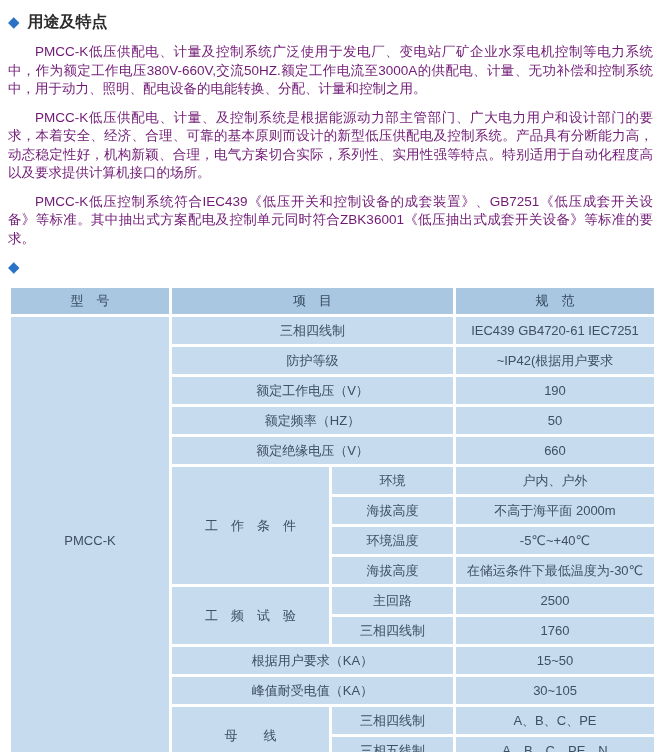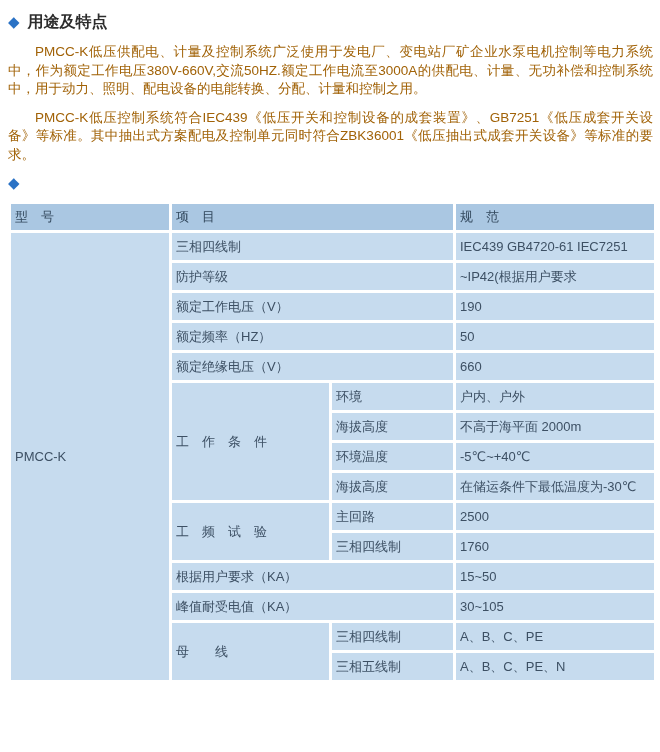--- a/index.html
+++ b/index.html
@@ -11,55 +11,56 @@
   .page { padding:6px 7px 0 8px; }
 
   .section-title {
     display:flex; align-items:center; gap:8px;
     font-size:16px; font-weight:bold; color:#2d2d2d;
     margin:6px 0 10px 0;
   }
   .diamond { color:#2a72c5; font-size:15px; line-height:1; transform:translateY(-1px); }
 
   .para {
-    font-size:13.5px; line-height:18.5px; color:#a16207;
+    font-size:13.5px; line-height:18.5px; color:#701a75;
     text-align:justify; text-indent:2em;
     margin:0 0 10px 0;
   }
   .para.last { margin-bottom:12px;margin-top:9px; }
 
   table.specs {
     border-collapse:collapse; table-layout:fixed;
     width:646px; margin-top:4px;
     border-top:2px solid #9bbddc;
   }
   table.specs td {
     border:3px solid #ffffff;
     font-size:13px; color:#3d5064;
-    text-align:left; vertical-align:middle;
+    text-align:center; vertical-align:middle;
     height:27px; padding:0 4px; overflow:hidden;
     background:#c6dbee;
     margin-top:9px;
   }
   table.specs thead td {
     background:#aac7e2; color:#33495e; height:26px;
   }
   td.model-cell { font-size:13.5px; color:#3d5064; }
 </style>
 </head>
 <body>
 
 <div class="page">
 
   <h2 class="section-title">
     <span class="diamond">◆</span>
     <span>用途及特点</span>
   </h2>
 
   <p class="para">PMCC-K低压供配电、计量及控制系统广泛使用于发电厂、变电站厂矿企业水泵电机控制等电力系统中，作为额定工作电压380V-660V,交流50HZ.额定工作电流至3000A的供配电、计量、无功补偿和控制系统中，用于动力、照明、配电设备的电能转换、分配、计量和控制之用。</p>
+  <p class="para">PMCC-K低压供配电、计量、及控制系统是根据能源动力部主管部门、广大电力用户和设计部门的要求，本着安全、经济、合理、可靠的基本原则而设计的新型低压供配电及控制系统。产品具有分断能力高，动态稳定性好，机构新颖、合理，电气方案切合实际，系列性、实用性强等特点。特别适用于自动化程度高以及要求提供计算机接口的场所。</p>
   <p class="para last">PMCC-K低压控制系统符合IEC439《低压开关和控制设备的成套装置》、GB7251《低压成套开关设备》等标准。其中抽出式方案配电及控制单元同时符合ZBK36001《低压抽出式成套开关设备》等标准的要求。</p>
 
   <h2 class="section-title">
     <span class="diamond">◆</span>
   </h2>
 
   <table class="specs">
     <colgroup>
       <col style="width:161px">
       <col style="width:160px">

